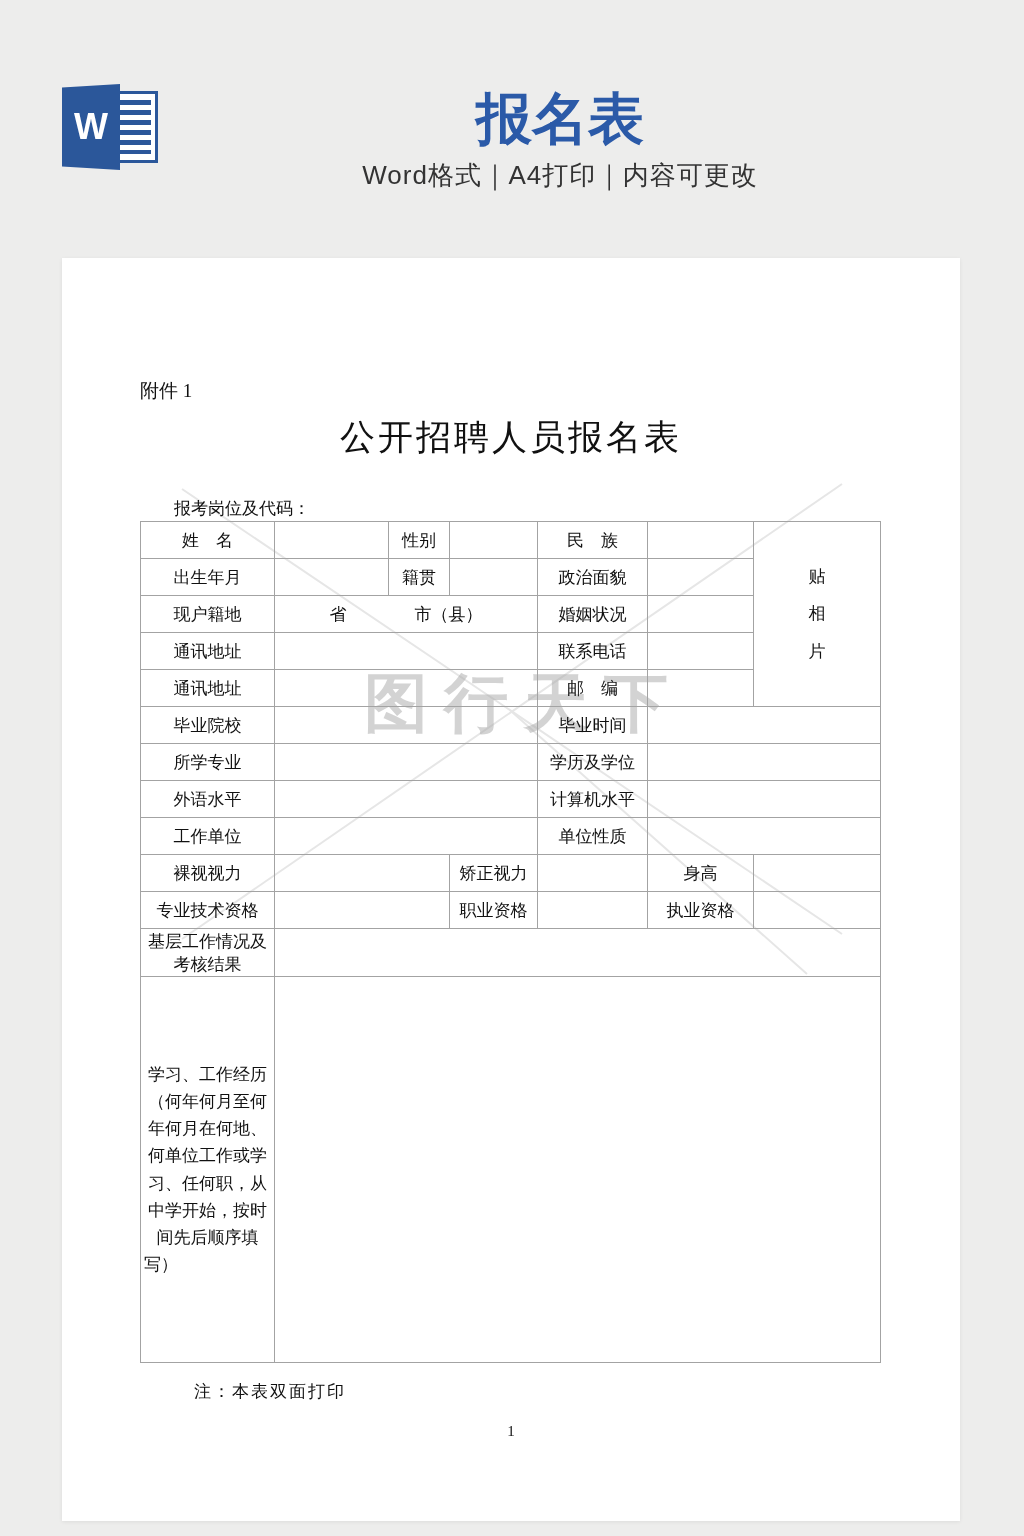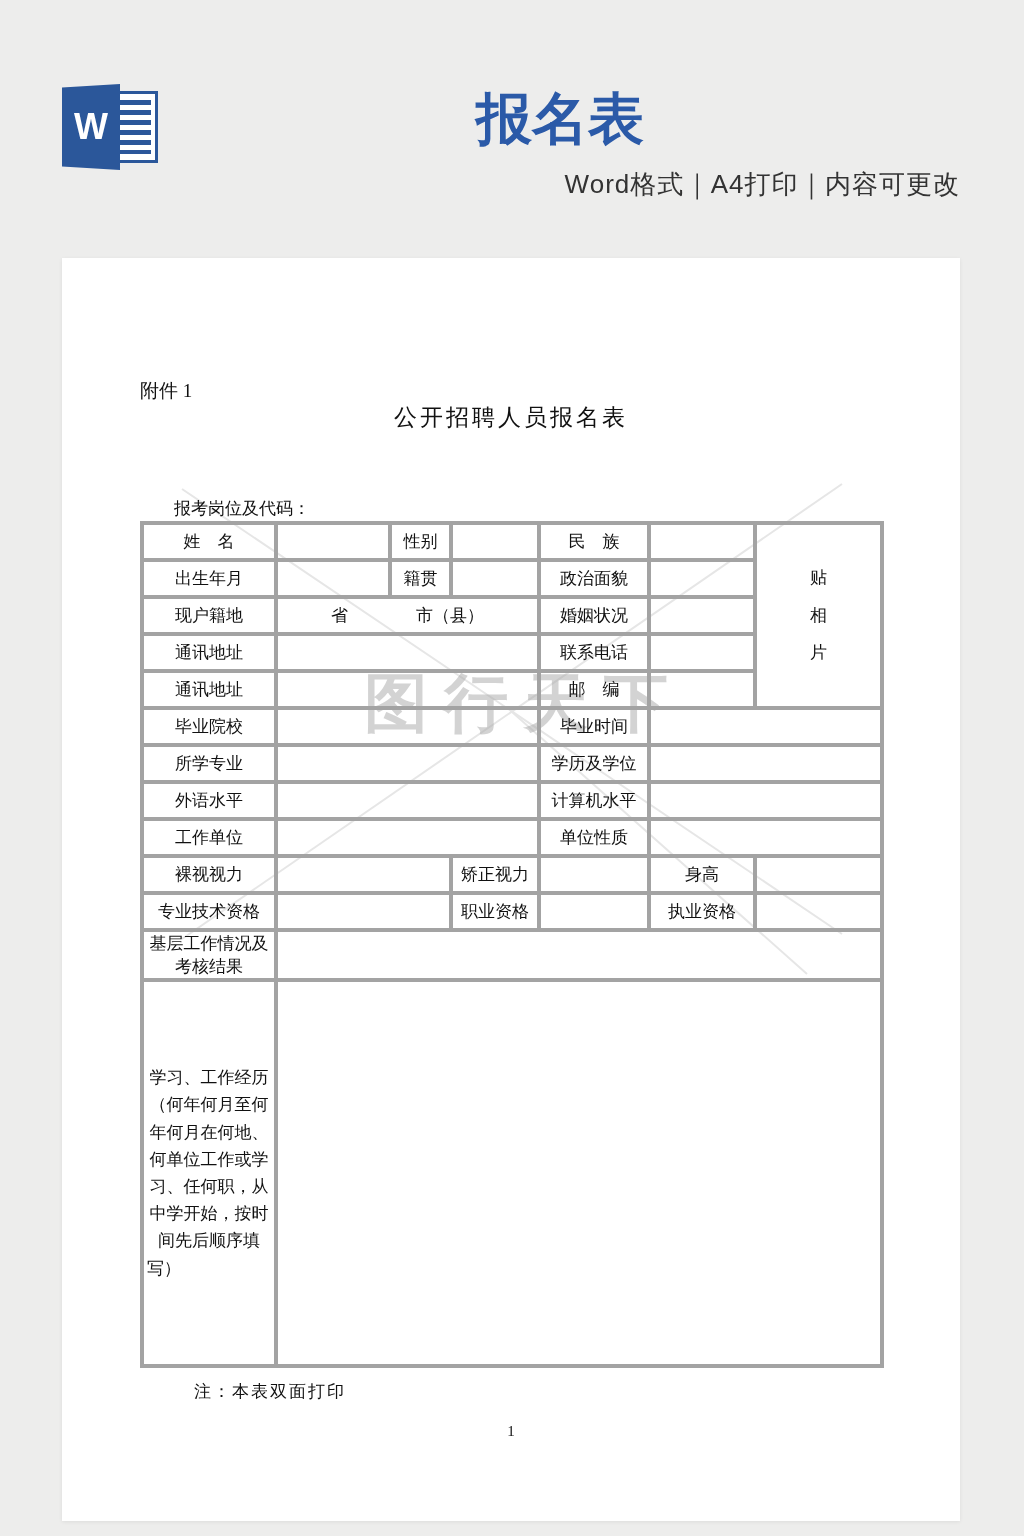--- a/index.html
+++ b/index.html
@@ -25,50 +25,50 @@
     position:absolute;left:0;top:0;width:58px;height:86px;background:#2b579a;
     clip-path:polygon(0 4%,100% 0,100% 100%,0 96%);
     display:flex;align-items:center;justify-content:center;
     color:#fff;font-family:"Liberation Sans",sans-serif;font-weight:bold;font-size:36px;
   }
   .header-text{
     position:absolute;left:160px;top:88px;width:800px;text-align:center;
     font-family:"Liberation Sans","DejaVu Sans",sans-serif;
   }
   .header-title{font-size:56px;font-weight:bold;color:#2b5aa8;line-height:1.1;}
-  .header-sub{margin-top:17px;font-size:26px;color:#333;letter-spacing:1px;text-align:right;}
+  .header-sub{margin-top:8px;font-size:26px;color:#333;letter-spacing:1px;}
 
   
   .page{
     position:absolute;left:62px;top:258px;width:898px;height:1263px;background:#ffffff;
     box-shadow:0 1px 4px rgba(0,0,0,0.07);
   }
 
   
   .wm-layer{position:absolute;left:0;top:16px;width:950px;height:1263px;}
   .wm-text{
     position:absolute;left:302px;top:386px;
     font-size:64px;font-weight:bold;letter-spacing:16px;
     color:#a9a9a9;opacity:.5;white-space:nowrap;
   }
 
   .attachment{position:absolute;left:78px;top:120px;font-size:19px;}
   .form-title{
-    position:absolute;left:0;top:144px;width:100%;text-align:center;
-    font-size:23px;letter-spacing:3px;
+    position:absolute;left:0;top:156px;width:100%;text-align:center;
+    font-size:35px;letter-spacing:3px;
   }
   .position-label{position:absolute;left:112px;top:239px;font-size:17px;text-align:right;}
 
   
   table.form{
     position:absolute;left:78px;top:263px;width:740px;
     border-collapse:collapse;table-layout:fixed;background:transparent;
   }
   table.form td{
-    border:4px solid #a3a3a3;padding:0 3px;
+    border:1px solid #a3a3a3;padding:0 3px;
     font-size:17px;text-align:center;vertical-align:middle;
     overflow:hidden;
   }
   tr.r{height:37px;}
   tr.r12{height:48px;}
   tr.r13{height:386px;}
   td.big{
     text-align:justify;text-align-last:left;padding:0 5px;line-height:1.6;font-size:17px;
   }
   td.photo{white-space:pre-line;line-height:2.2;}

